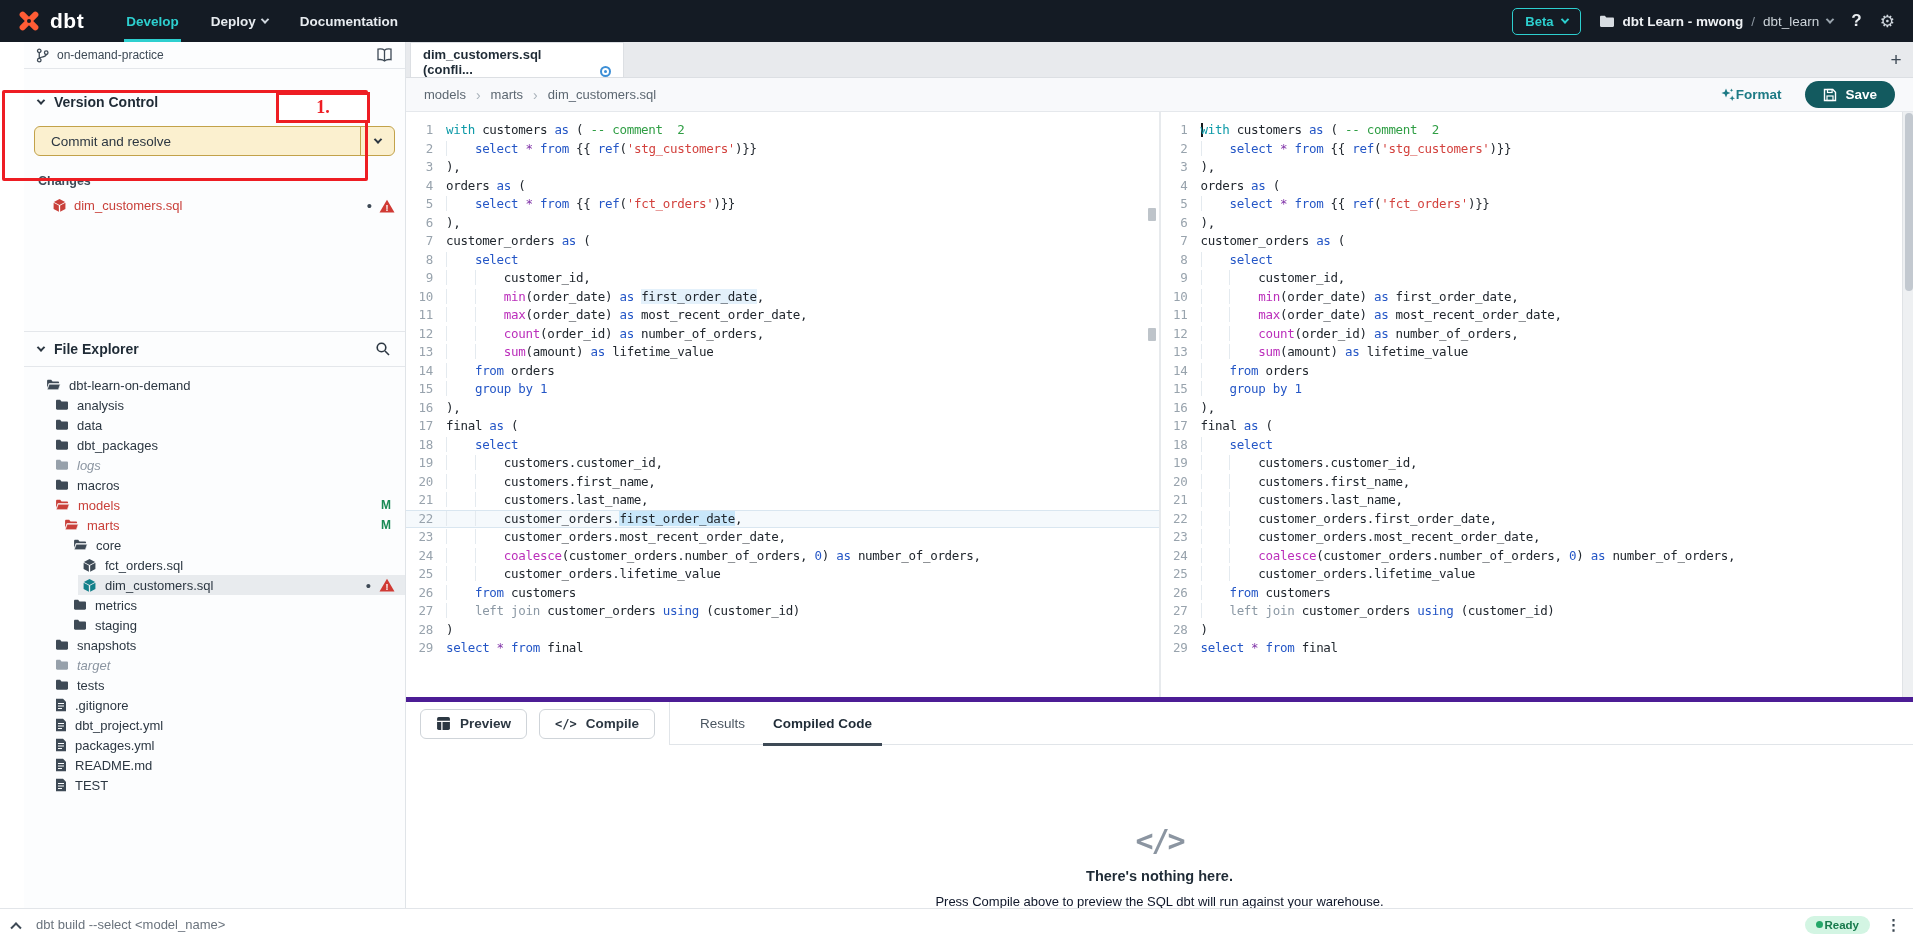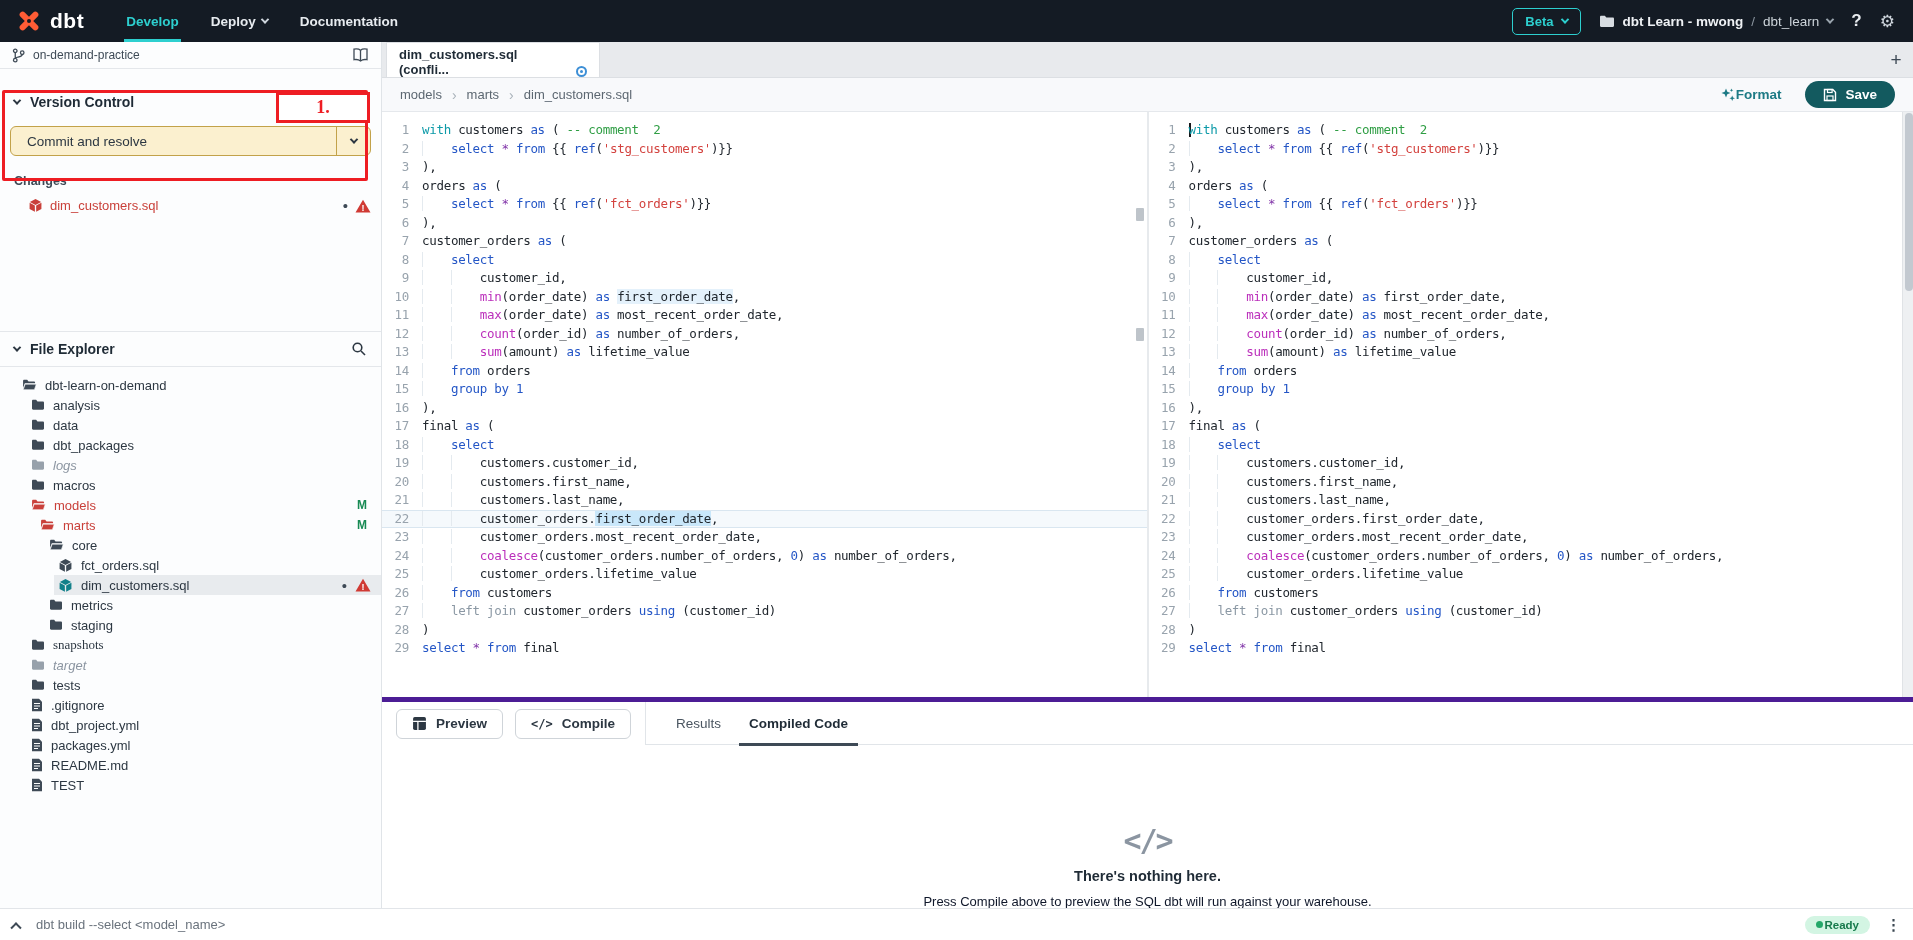--- a/index.html
+++ b/index.html
@@ -24,21 +24,21 @@
   .acct .proj { color:#cdd4da; font-weight:normal; }
   .help-q { color:#e8ecef; font-weight:bold; font-size:17px; }
   .gear { color:#cfd6dd; font-size:17px; }
 
   .chev { display:inline-block; width:6px; height:6px; border-right:2px solid #cfd6dd; border-bottom:2px solid #cfd6dd; transform:rotate(45deg) translate(-1px,-1px); }
   .chev.teal { border-color:#2dcfcf; }
   .chev.dark { border-color:#2c3742; }
   .chev.gray { border-color:#9aa5ae; }
 
   
-  .main { flex:1; display:flex; min-height:0; }
+  .main { flex:1; display:flex; min-height:0;padding-left:24px; }
 
   
   .sidebar { width:382px; flex:none; background:#fcfdfe; border-right:1px solid #e0e4e8; display:flex; flex-direction:column; font-size:13px; color:#2c3742; }
   .branch-row { height:27px; flex:none; display:flex; align-items:center; gap:8px; padding:0 12px; border-bottom:1px solid #e4e7eb; font-size:12px; color:#3e4a56; }
   .branch-row .spacer { flex:1; }
   .sec-head { display:flex; align-items:center; gap:10px; padding:0 14px; height:33px; flex:none; font-size:14px; font-weight:bold; color:#1f2b36; }
   .vc-head { margin-top:16px; }
   .commit-btn { margin:8px 10px 0 10px; height:30px; flex:none; display:flex; align-items:stretch;
                 background:#fbf0cf; border:1px solid #c2a24a; border-radius:6px; overflow:hidden; cursor:pointer; }
   .commit-btn .lbl { flex:1; display:flex; align-items:center; padding-left:16px; font-size:13.5px; color:#2c3742; }
@@ -335,21 +335,21 @@
             <span class="tree-label  ">metrics</span>
             <span class="grow"></span>
           </div>
           <div class="tree-row" style="margin-left: 45px;">
             <svg width="14" height="12" viewBox="0 0 16 14">
               <path d="M1 2.4c0-.8.6-1.4 1.4-1.4h3.4l1.6 1.8h6.2c.8 0 1.4.6 1.4 1.4v6.9c0 .8-.6 1.4-1.4 1.4H2.4c-.8 0-1.4-.6-1.4-1.4z" fill="#3e4a56"></path>
             </svg>
             <span class="tree-label  ">staging</span>
             <span class="grow"></span>
           </div>
-          <div class="tree-row" style="margin-left: 27px; font-family: Liberation Serif, serif;">
+          <div class="tree-row" style="margin-left: 27px;">
             <svg width="14" height="12" viewBox="0 0 16 14">
               <path d="M1 2.4c0-.8.6-1.4 1.4-1.4h3.4l1.6 1.8h6.2c.8 0 1.4.6 1.4 1.4v6.9c0 .8-.6 1.4-1.4 1.4H2.4c-.8 0-1.4-.6-1.4-1.4z" fill="#3e4a56"></path>
             </svg>
             <span class="tree-label  ">snapshots</span>
             <span class="grow"></span>
           </div>
           <div class="tree-row" style="margin-left: 27px;">
             <svg width="14" height="12" viewBox="0 0 16 14">
               <path d="M1 2.4c0-.8.6-1.4 1.4-1.4h3.4l1.6 1.8h6.2c.8 0 1.4.6 1.4 1.4v6.9c0 .8-.6 1.4-1.4 1.4H2.4c-.8 0-1.4-.6-1.4-1.4z" fill="#97a1ab"></path>
             </svg>

